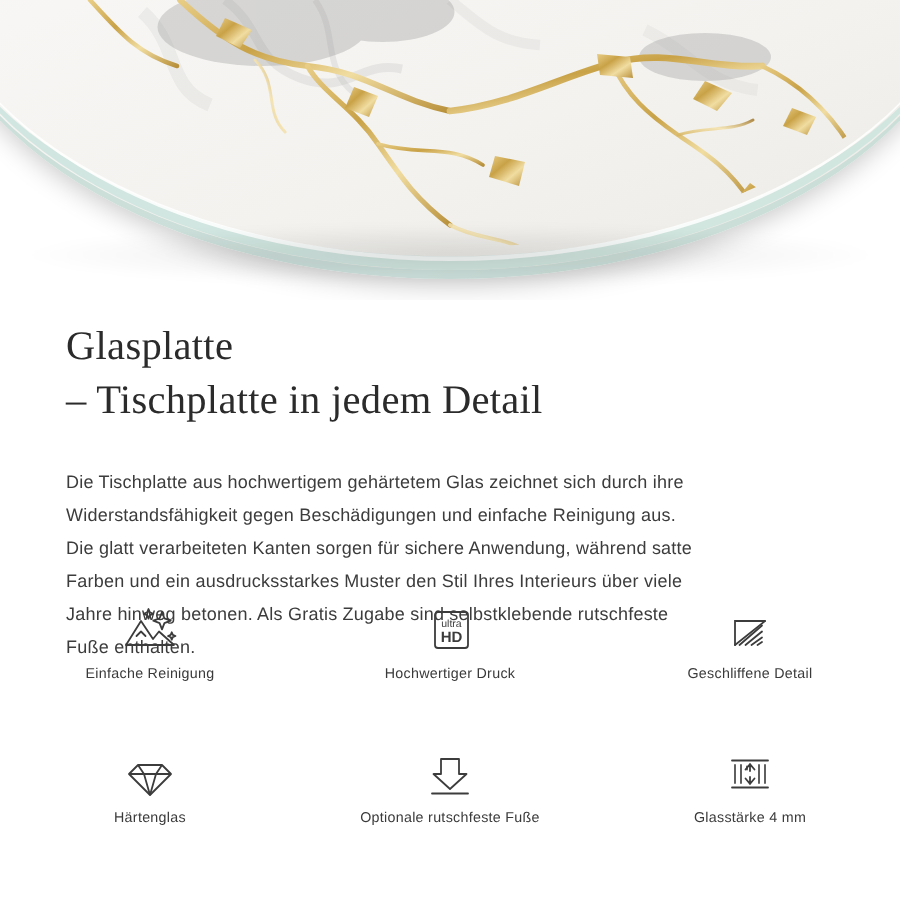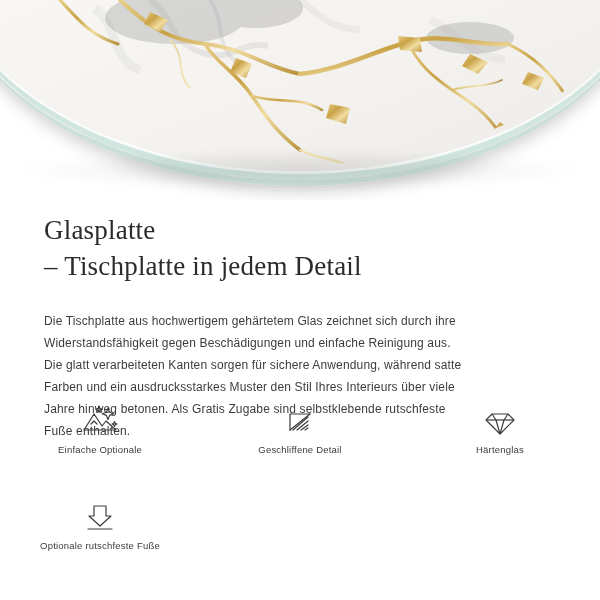--- a/index.html
+++ b/index.html
@@ -238,23 +238,33 @@
         <svg width="44" height="40" viewBox="0 0 44 40">
           <g fill="none" stroke="#3c3c3c" stroke-width="1.2" stroke-linejoin="round" stroke-linecap="round">
             <path d="M6 30 L16 14 L24 26 L28 21 L38 30 Z"></path>
             <path d="M13 24 l3 -3 3 3"></path>
             <path d="M30 8 l1.6 4.2 4.2 1.6 -4.2 1.6 -1.6 4.2 -1.6 -4.2 -4.2 -1.6 4.2 -1.6 z"></path>
             <path d="M21 6 l0.9 2.3 2.3 0.9 -2.3 0.9 -0.9 2.3 -0.9 -2.3 -2.3 -0.9 2.3 -0.9 z"></path>
             <path d="M36.5 21.5 l0.7 1.8 1.8 0.7 -1.8 0.7 -0.7 1.8 -0.7 -1.8 -1.8 -0.7 1.8 -0.7 z"></path>
           </g>
         </svg>
       </div>
-      <div class="caption">Einfache Optionale</div>
-    </div>
-
+      <div class="caption">Einfache Reinigung</div>
+    </div>
+
+    <div class="feature">
+      <div class="glyph">
+        <svg width="44" height="40" viewBox="0 0 44 40">
+          <rect x="12" y="8" width="22" height="24" rx="2" fill="none" stroke="#3c3c3c" stroke-width="1.2"></rect>
+          <text x="23" y="18" font-family="Liberation Sans, sans-serif" font-size="7" fill="#3c3c3c" text-anchor="middle">ultra</text>
+          <text x="23" y="28" font-family="Liberation Sans, sans-serif" font-size="10" font-weight="bold" fill="#3c3c3c" text-anchor="middle">HD</text>
+        </svg>
+      </div>
+      <div class="caption">Hochwertiger Druck</div>
+    </div>
 
     <div class="feature">
       <div class="glyph">
         <svg width="44" height="40" viewBox="0 0 44 40">
           <g fill="none" stroke="#3c3c3c" stroke-width="1.2" stroke-linecap="round">
             <path d="M12 30 L12 14 L32 14"></path>
             <path d="M12 30 L32 14"></path>
             <path d="M15 30 L30 17"></path>
             <path d="M19 30 L30 21"></path>
             <path d="M23 30 L30 25"></path>
@@ -284,15 +294,29 @@
         <svg width="44" height="40" viewBox="0 0 44 40">
           <g fill="none" stroke="#3c3c3c" stroke-width="1.2" stroke-linejoin="round" stroke-linecap="round">
             <path d="M16 10 L28 10 L28 20 L33 20 L22 30 L11 20 L16 20 Z"></path>
             <path d="M10 33 L34 33"></path>
           </g>
         </svg>
       </div>
       <div class="caption">Optionale rutschfeste Fuße</div>
     </div>
 
+    <div class="feature">
+      <div class="glyph">
+        <svg width="44" height="40" viewBox="0 0 44 40">
+          <g fill="none" stroke="#3c3c3c" stroke-width="1.2" stroke-linecap="round">
+            <path d="M10 11 L34 11"></path>
+            <path d="M10 29 L34 29"></path>
+            <path d="M22 14 L22 18 M19 17 L22 13.5 L25 17"></path>
+            <path d="M22 26 L22 22 M19 23 L22 26.5 L25 23"></path>
+            <path d="M12 14 L12 26 M16 14 L16 26 M20 15 L20 17 M28 14 L28 26 M32 14 L32 26" opacity="0.9"></path>
+          </g>
+        </svg>
+      </div>
+      <div class="caption">Glasstärke 4 mm</div>
+    </div>
 
   </div>
 </div>
 
 </body></html>

